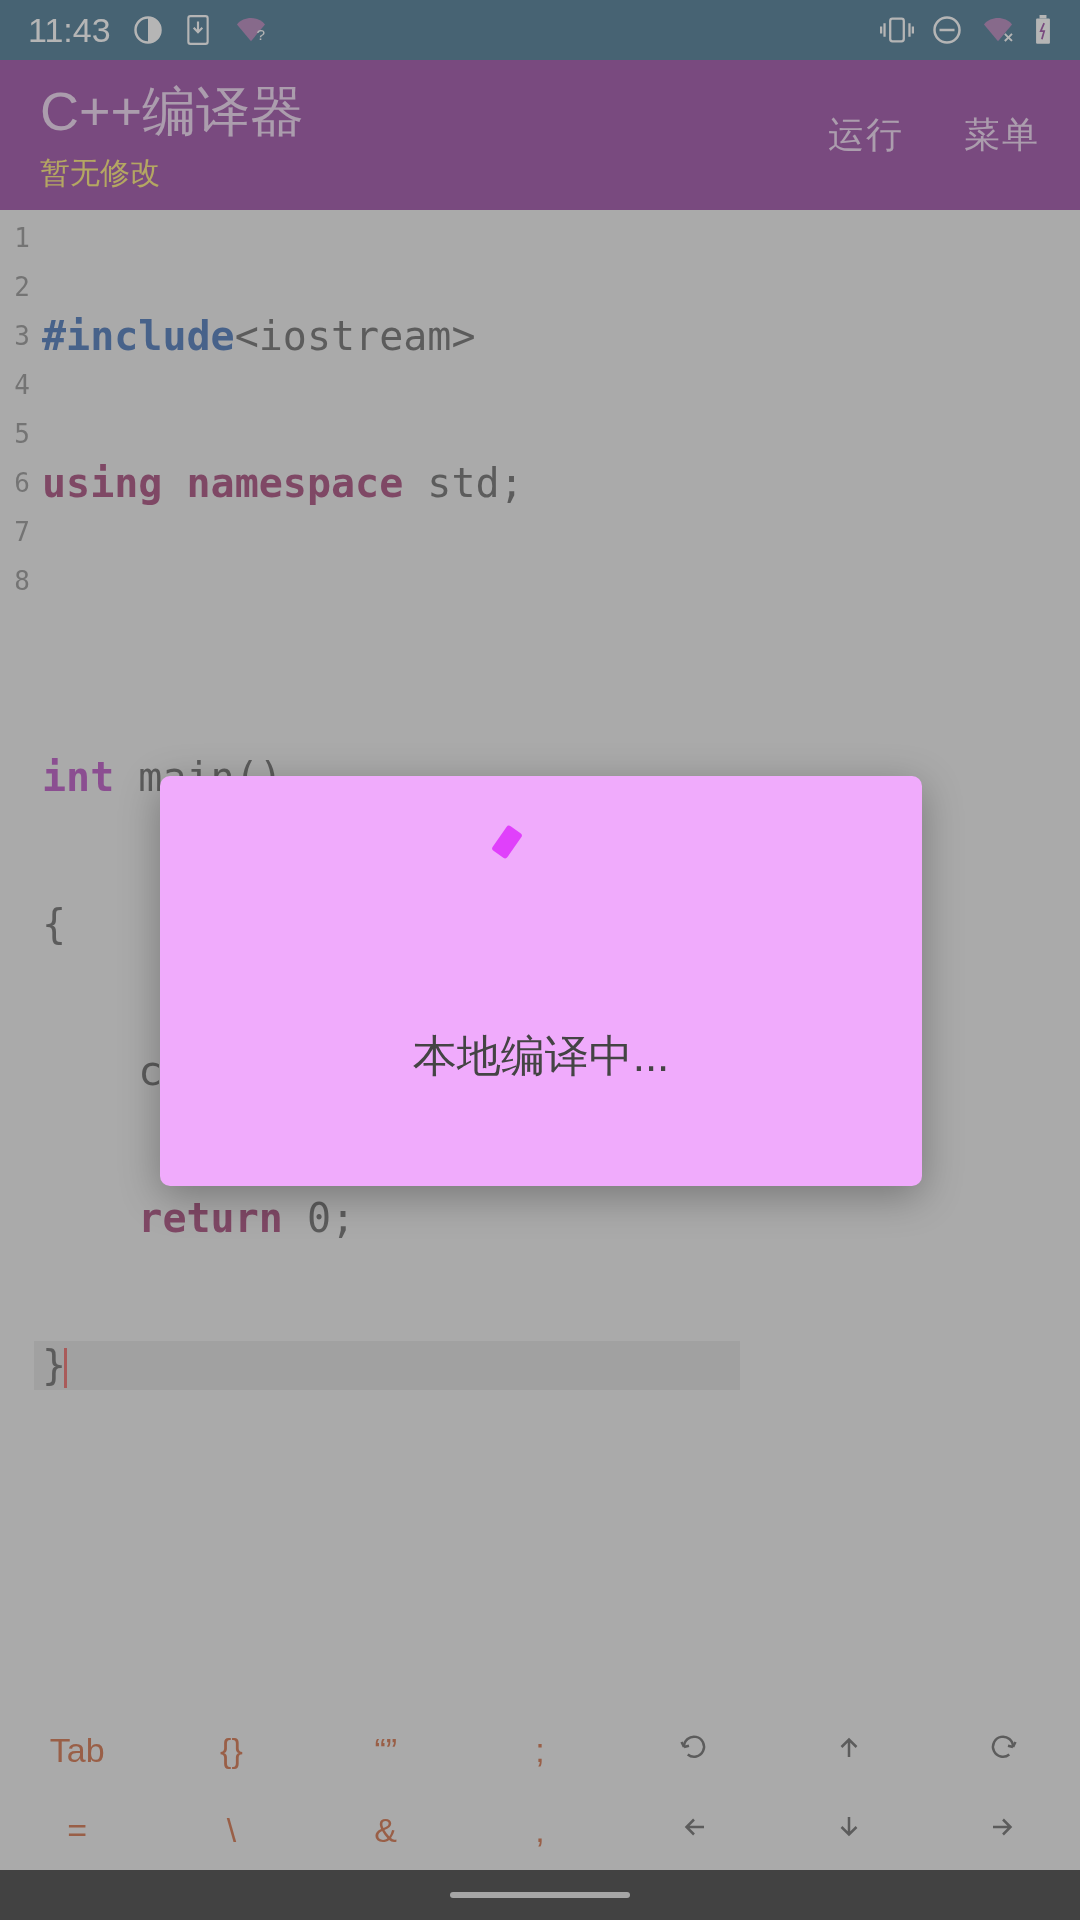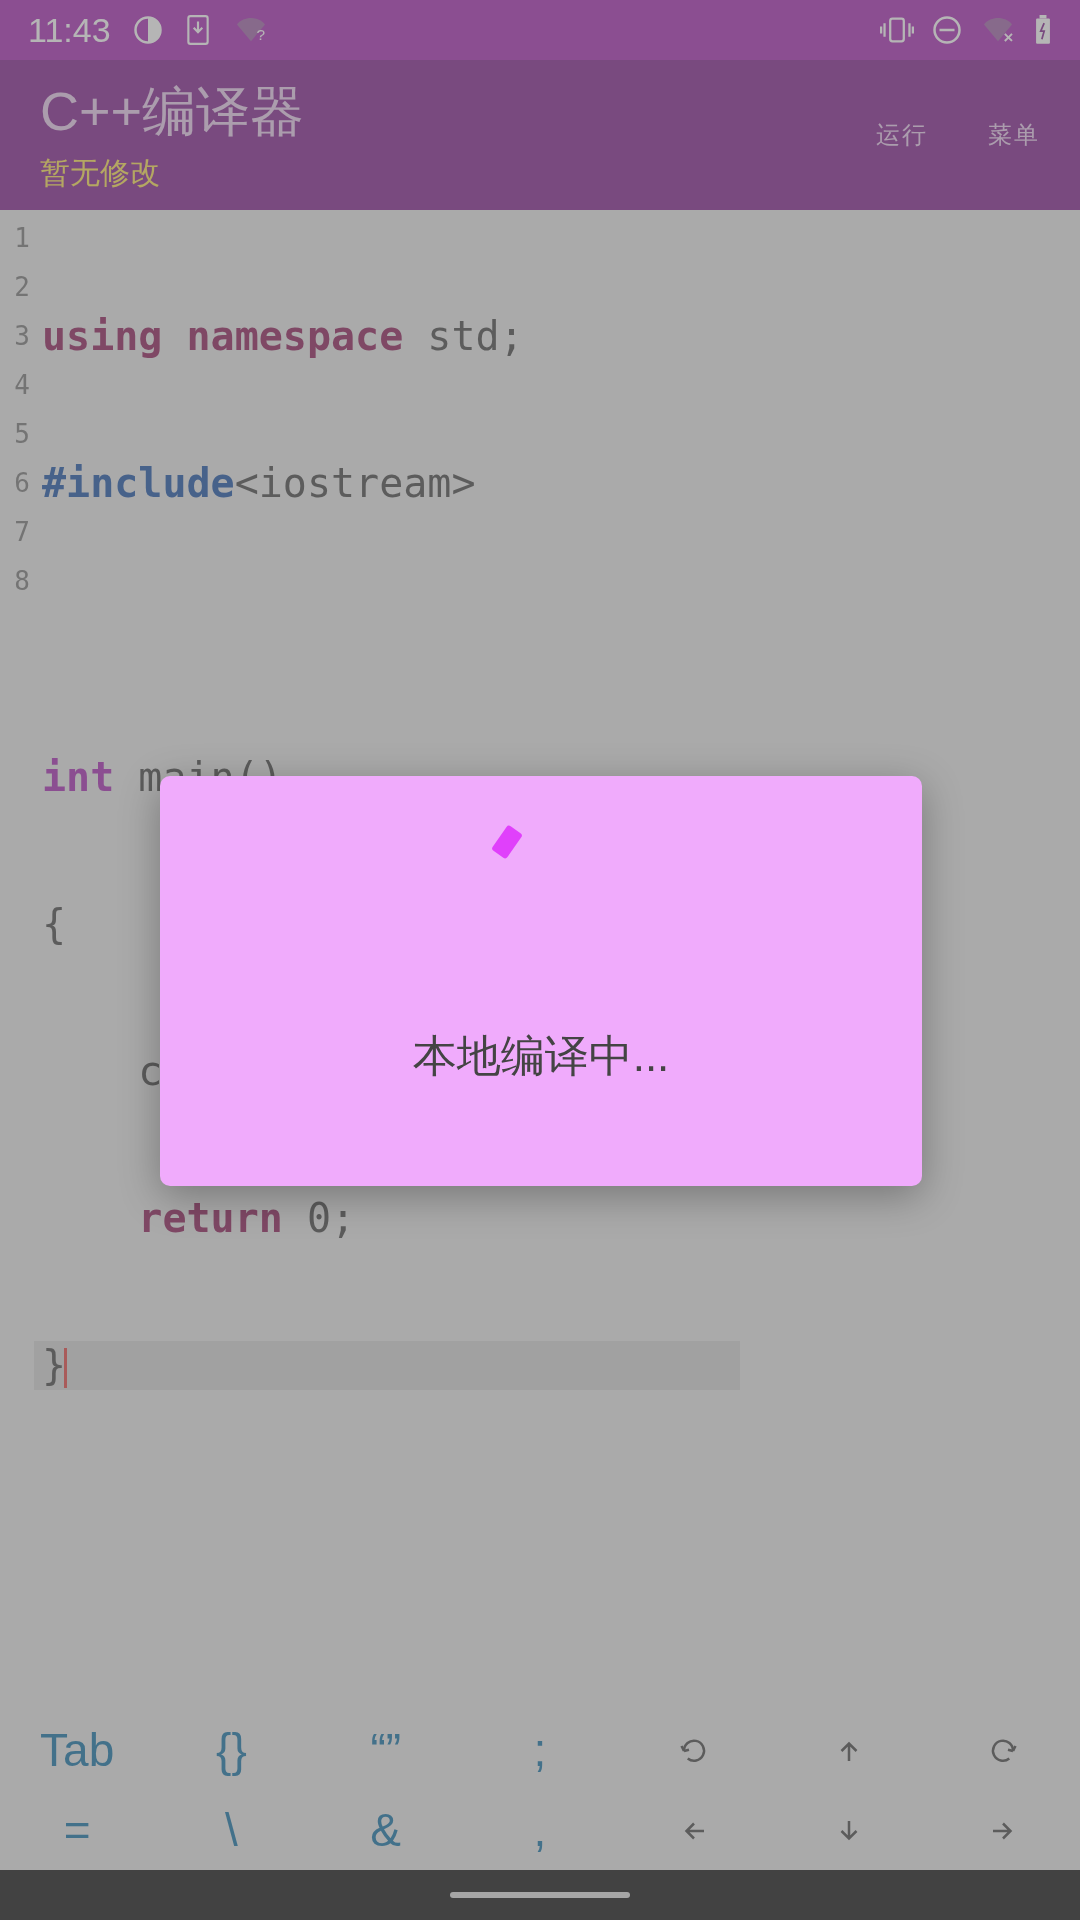--- a/index.html
+++ b/index.html
@@ -1,21 +1,21 @@
 <!DOCTYPE html>
 <html><head>
   <meta charset="utf-8">
   <style>
     * { margin: 0; padding: 0; box-sizing: border-box; }
     html, body { width: 1080px; height: 1920px; overflow: hidden; font-family: sans-serif; }
     body { background: #000; display: flex; flex-direction: column; }
 
     .status-bar {
       height: 60px;
-      background: #a21caf;
+      background: #0c4a6e;
       display: flex;
       align-items: center;
       padding: 0 28px;
       color: #fff;
       font-size: 34px;
       font-weight: 500;
       justify-content: space-between;
     }
     .status-left { display: flex; align-items: center; gap: 22px; }
     .status-right { display: flex; align-items: center; gap: 18px; }
@@ -25,21 +25,21 @@
       height: 150px;
       background: #7b1388;
       display: flex;
       align-items: center;
       padding: 0 40px 0 40px;
       justify-content: space-between;
     }
     .app-bar-titles { display: flex; flex-direction: column; }
     .app-title { font-size: 54px; font-weight: 400; color: #e9c9ee; }
     .app-subtitle { font-size: 30px; color: #fde047; margin-top: 4px; }
-    .app-bar-actions { display: flex; gap: 60px; font-size: 24px; color: #e9c9ee; letter-spacing: 2px; }
+    .app-bar-actions { display: flex; gap: 60px; font-size: 36px; color: #e9c9ee; letter-spacing: 2px; }
 
     .editor-area {
       flex: 1;
       background: #e6e6e6;
       display: flex;
       font-family: "DejaVu Sans Mono", Menlo, Consolas, monospace;
       font-size: 40px;
       line-height: 49px;
       position: relative;
     }
@@ -66,21 +66,21 @@
     .tok-punc { color: #3a3a3a; }
     .cursor { display:inline-block; width:3px; height:40px; background:#e53935; vertical-align:middle; margin-left:-2px; }
 
     .key-rows {
       background: #e6e6e6;
       height: 160px;
       display: flex;
       flex-direction: column;
     }
     .key-row { flex:1; display:flex; }
-    .key { flex:1; display:flex; align-items:center; justify-content:center; font-size:46px; color:#0369a1; }
+    .key { flex:1; display:flex; align-items:center; justify-content:center; font-size:34px; color:#c2410c; }
     .key svg { width: 30px; height: 30px; stroke:#3a3a3a; stroke-width:2; fill:none; }
 
     .nav-bar {
       height: 50px;
       background: #000;
       display:flex;
       align-items:center;
       justify-content:center;
       gap: 40px;
     }
@@ -189,22 +189,22 @@
       <div>1</div>
       <div>2</div>
       <div>3</div>
       <div>4</div>
       <div>5</div>
       <div>6</div>
       <div>7</div>
       <div>8</div>
     </div>
     <div class="code">
+      <div><span class="tok-pp">#include</span><span class="tok-punc">&lt;iostream&gt;</span></div>
       <div><span class="tok-kw">using</span> <span class="tok-kw">namespace</span><span> std;</span></div>
-      <div><span class="tok-pp">#include</span><span class="tok-punc">&lt;iostream&gt;</span></div>
       <div><span></span></div>
       <div><span class="tok-type">int</span><span> main()</span></div>
       <div><span>{</span></div>
       <div><span>    cout &lt;&lt; </span><span class="tok-str">"Hello,World!\n"</span><span>;</span></div>
       <div><span>    </span><span class="tok-kw">return</span><span> 0;</span></div>
       <div class="hl-line"><span>}</span><span class="cursor"></span></div>
     </div>
   </div>
 
   <div class="key-rows">

